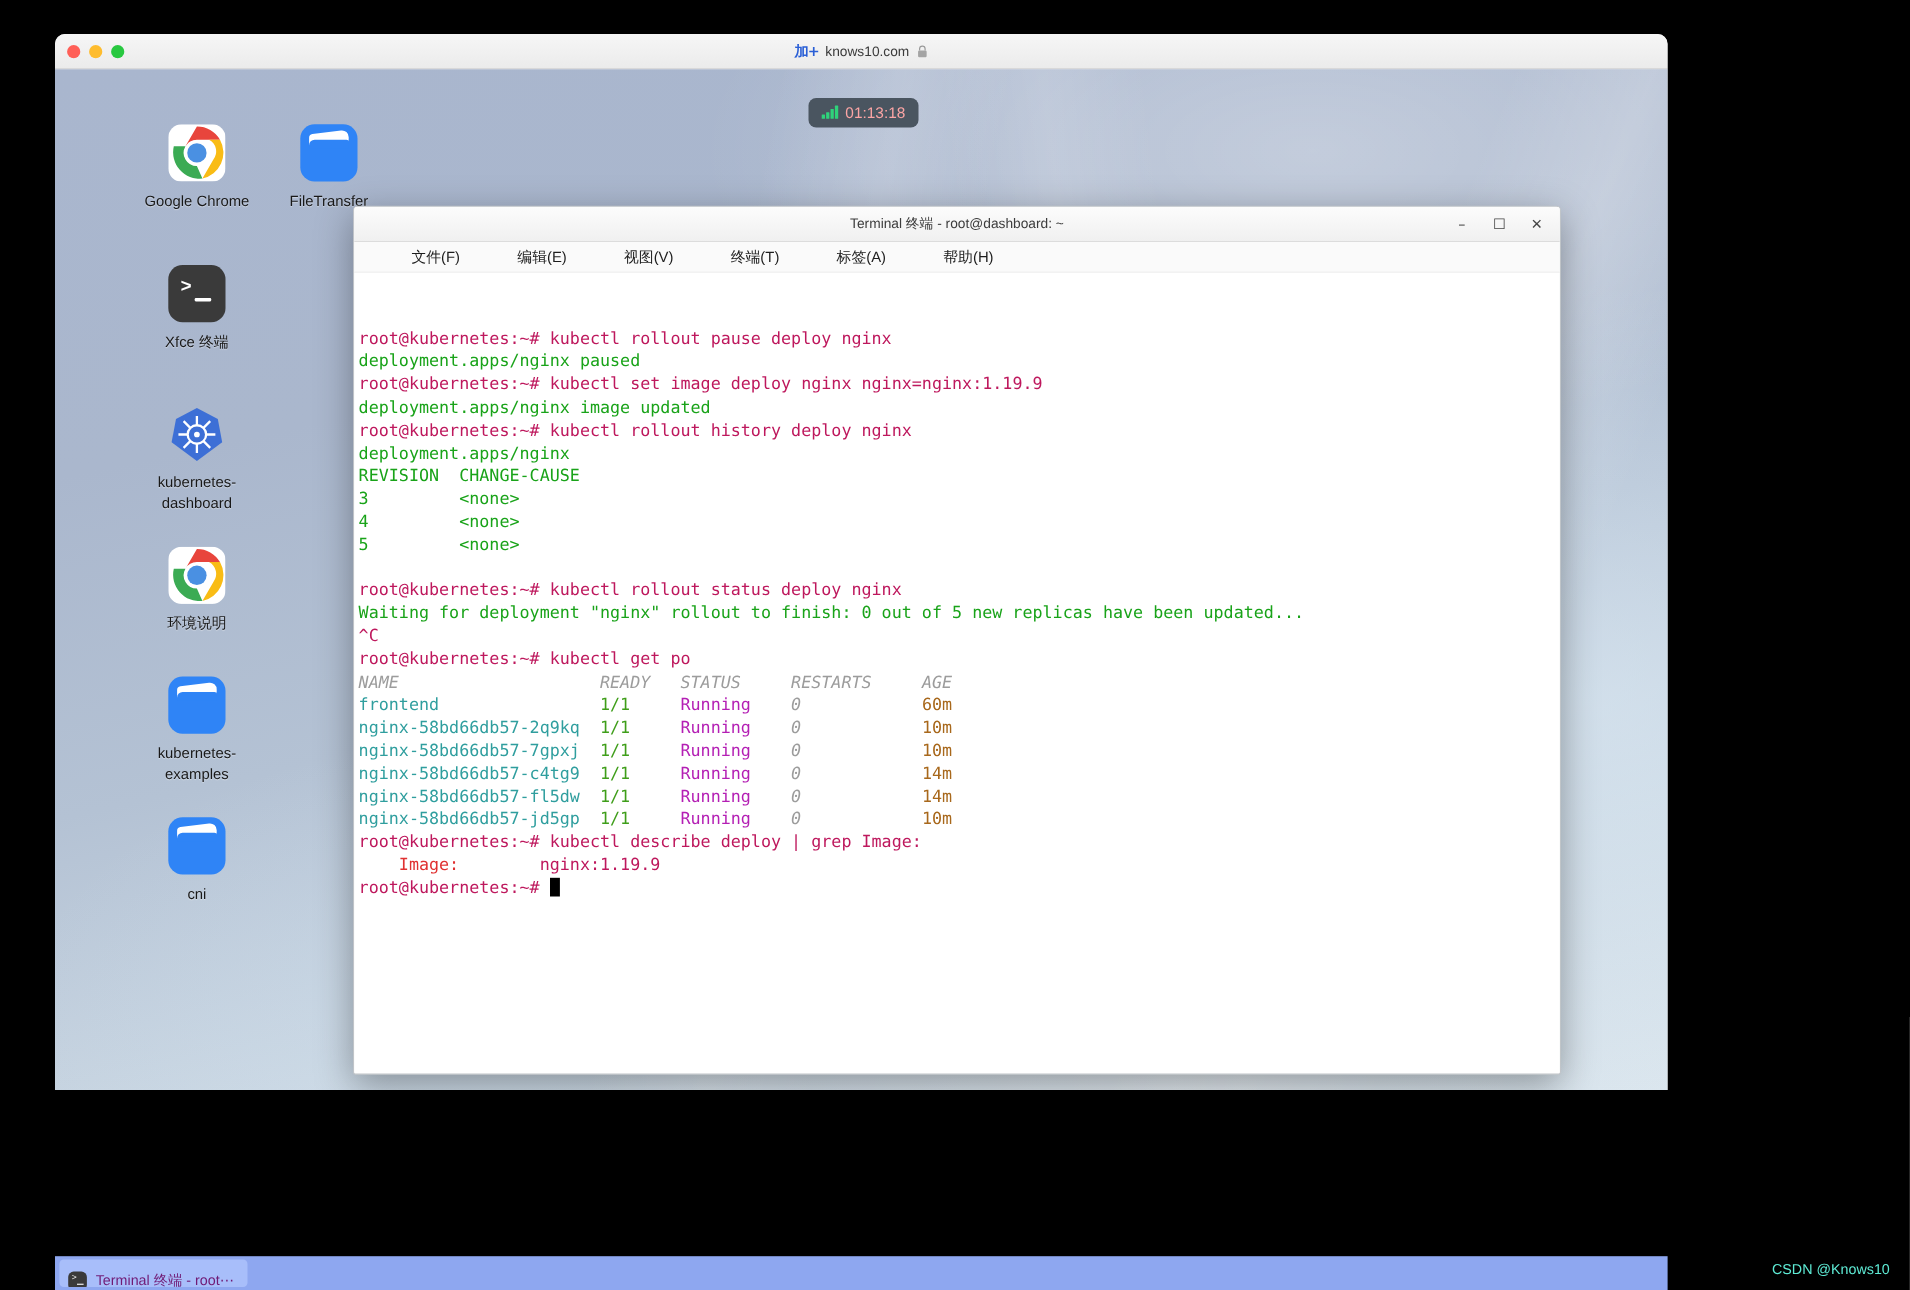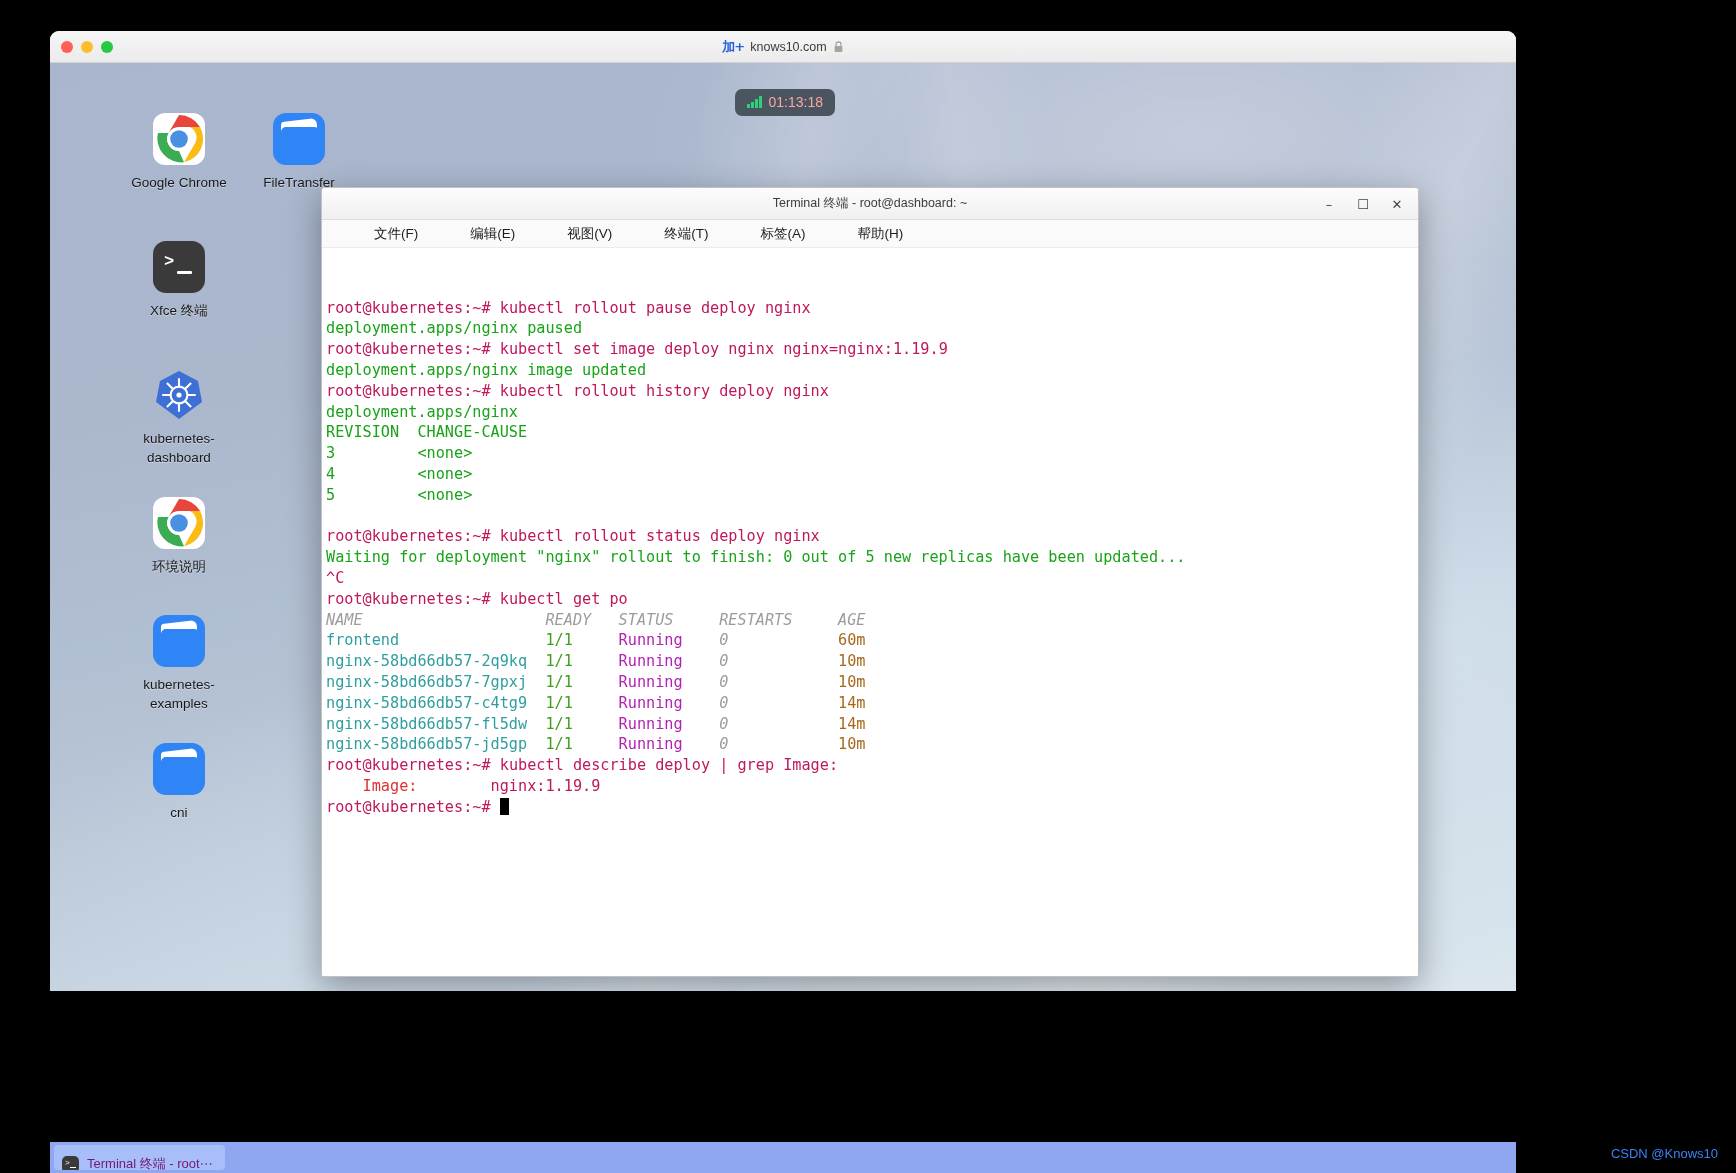--- a/index.html
+++ b/index.html
@@ -187,21 +187,21 @@
     color: #fff; font-size: 8px; font-family: "Liberation Mono", monospace;
   }
   .task-ico::after {
     content: ""; position: absolute; left: 8px; top: 11px;
     width: 6px; height: 1.5px; background: #fff;
   }
 
   
   #watermark {
     position: absolute; right: 18px; bottom: 12px;
-    color: #3b82f6; font-size: 13px; z-index: 9;
+    color: #5eead4; font-size: 13px; z-index: 9;
   }
 </style>
 </head>
 <body>
 
 <div id="browser-window">
 
   <div id="browser-titlebar">
     <div class="traffic-lights">
       <span class="tl red"></span>

